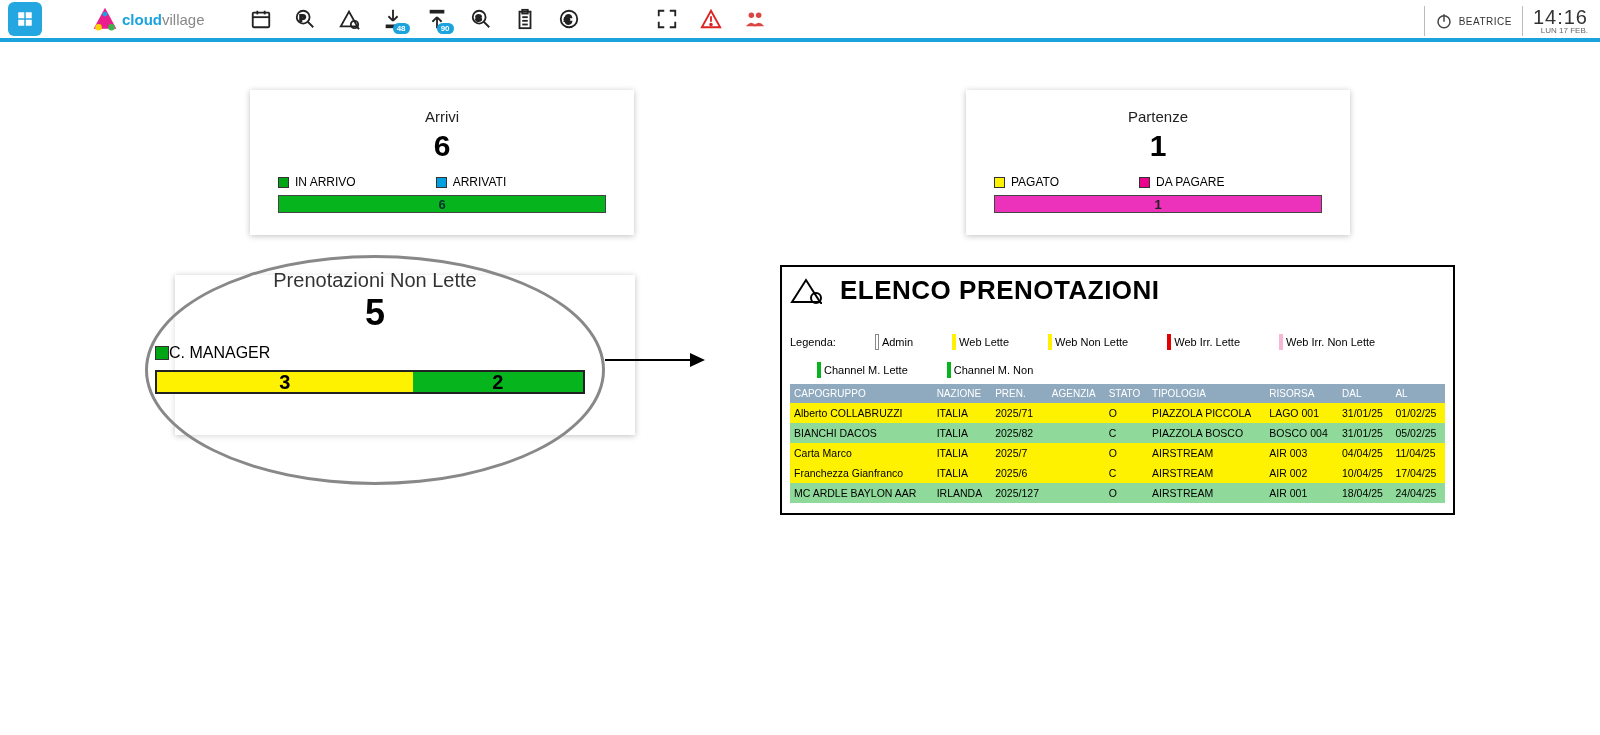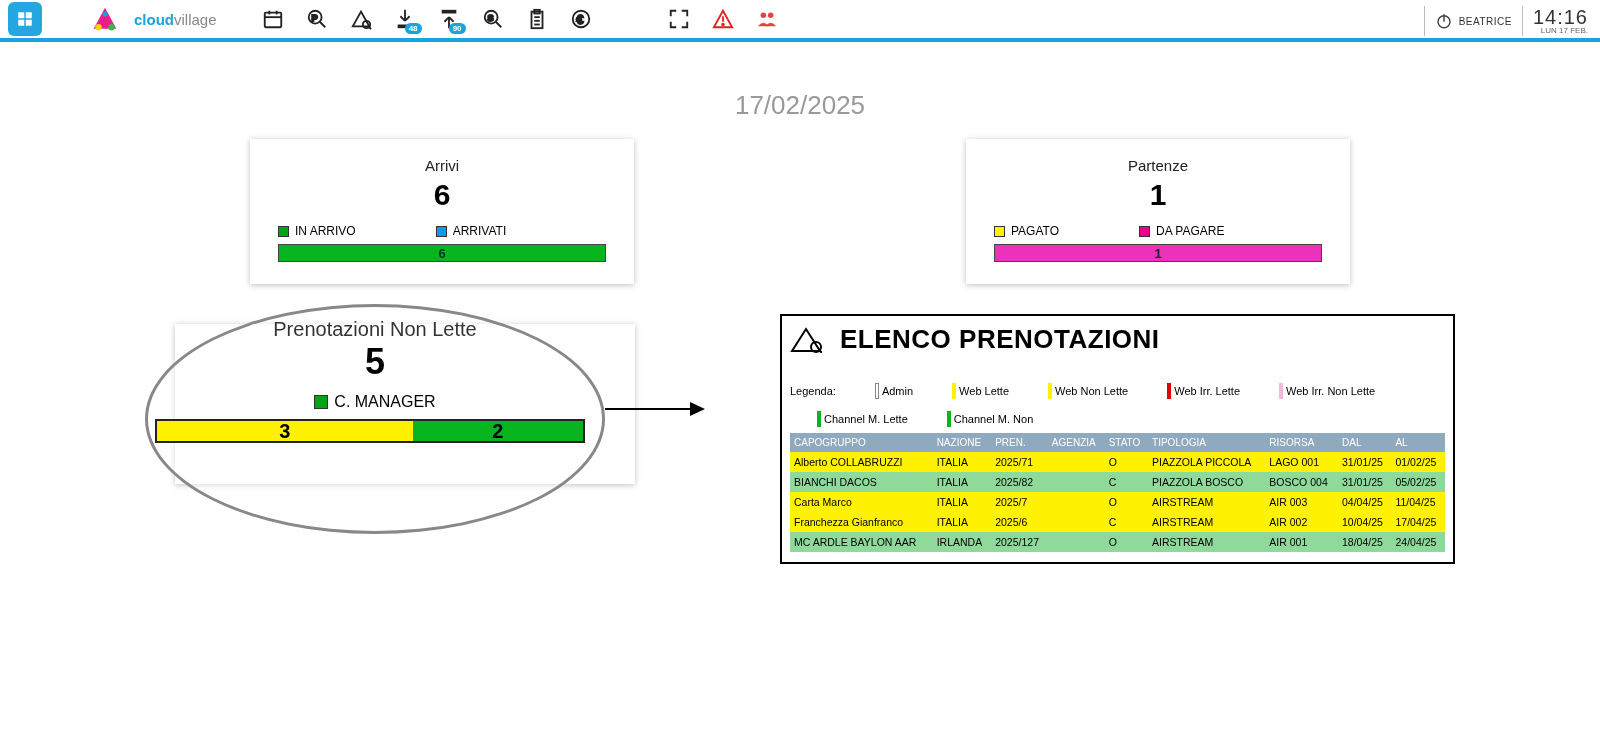--- a/index.html
+++ b/index.html
@@ -31,21 +31,21 @@
   .home-btn svg { fill:#fff; }
   .logo-wrap {
     display:flex; align-items:center;
     margin-left: 50px;
   }
   .logo-mark {
     width:26px; height:26px;
     position:relative;
   }
   .logo-mark svg { width:26px; height:26px; }
-  .brand-text { font-size:15px; margin-left:16px; }
+  .brand-text { font-size:15px; margin-left:4px; }
   .brand-text .cloud { color:#1aa3dd; font-weight:600;}
   .brand-text .village { color:#888; }
   .toolbar {
     display:flex; align-items:center; gap:22px;
     margin-left: 45px;
   }
   .toolbar-icon {
     width:22px; height:22px;
     color:#333;
     cursor:pointer;
@@ -135,21 +135,21 @@
     box-shadow: 0 1px 6px rgba(0,0,0,0.25);
     background:#fff;
     z-index:1;
   }
   .prenot-inner {
     position:absolute; left:10px; top:0; width:440px;
     z-index:6; text-align:center;
   }
   .prenot-inner .ttl { font-size:20px; color:#333; margin-top:4px;}
   .prenot-inner .nn { font-size:36px; font-weight:600;}
-  .prenot-inner .mgr { font-size:16px; margin-top:10px; display:flex; justify-content:center; align-items:center; gap:6px;}
+  .prenot-inner .mgr { font-size:16px; margin-top:10px; display:flex; align-items:center; gap:0;}
   .split-bar { width:430px; height:24px; border:2px solid #222; display:flex; margin-top:8px;}
   .split-bar .seg { display:flex; align-items:center; justify-content:center; font-size:20px; font-weight:bold;}
   .seg-y { background:#fff200; flex:3;}
   .seg-g { background:#06b51e; flex:2;}
   
   .arrow-svg {
     position:absolute; left:460px; top:80px;
     width:100px; height:30px;
     z-index:7;
   }
@@ -312,21 +312,20 @@
     <span class="user-name">BEATRICE</span>
     <div class="sep"></div>
     <div class="clock">
       <div class="time">14:16</div>
       <div class="date">LUN 17 FEB.</div>
     </div>
   </div>
 </div>
 
 <div class="content">
-  <div class="day-date">17/02/2025</div>
 
   <div class="cards-row">
 
     <div class="card">
       <div class="card-title">Arrivi</div>
       <div class="big-num">6</div>
       <div class="legend-row">
         <div class="legend-item">
             <span class="sq sq-green"></span>
             <span>IN ARRIVO</span>

